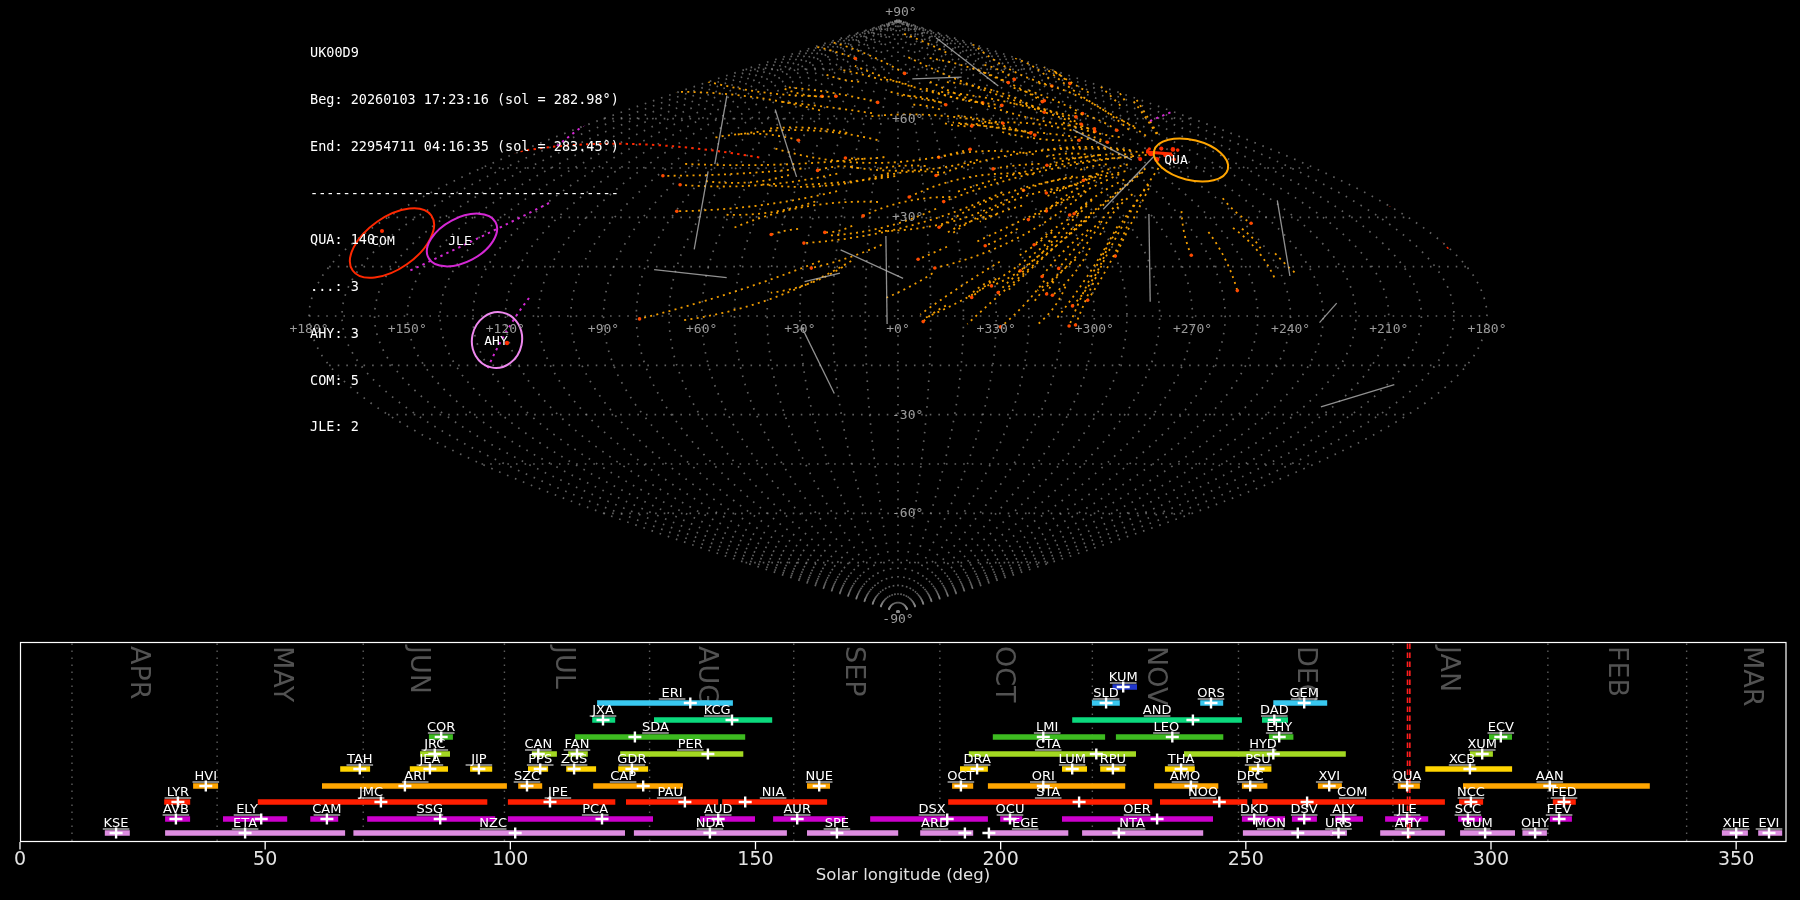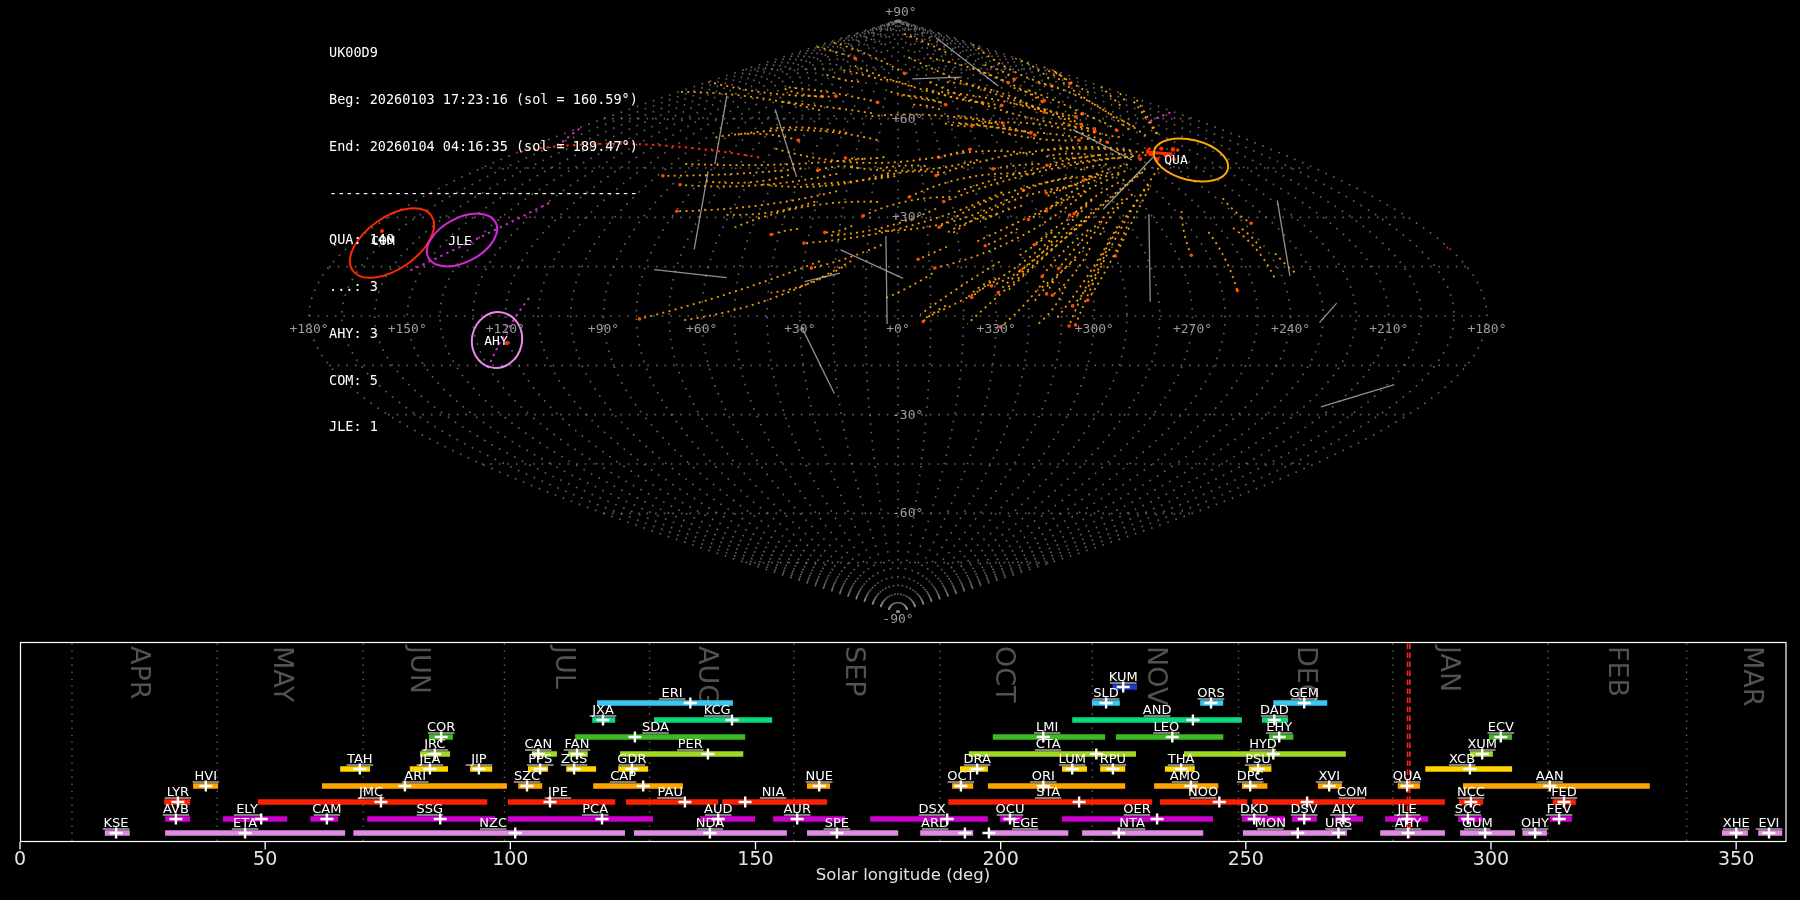--- a/index.html
+++ b/index.html
@@ -1,21 +1,21 @@
 <!DOCTYPE html>
 <html><head>
 <meta charset="utf-8">
 <style>
   html,body{margin:0;padding:0;background:#000;}
   body{width:1800px;height:900px;position:relative;overflow:hidden;
        font-family:"DejaVu Sans",sans-serif;}
   #scene{position:absolute;left:0;top:0;}
   #stats{position:absolute;left:310px;top:14px;color:#fff;
          font-family:"DejaVu Sans Mono",monospace;font-size:13.5px;
-         line-height:15.6px;white-space:pre;margin-left:19px;}
+         line-height:15.6px;white-space:pre;}
 </style>
 </head>
 <body>
 
 <svg id="scene" width="1800" height="900">
   <g id="g-map">
     <g id="g-grid">
         <path d="M898.0 612.0L928.8 602.1L959.6 592.3L990.1 582.4L1020.5 572.5L1050.4 562.7L1080.0 552.8L1109.1 542.9L1137.6 533.1L1165.4 523.2L1192.5 513.3L1218.8 503.5L1244.2 493.6L1268.6 483.7L1292.1 473.9L1314.5 464.0L1335.7 454.1L1355.7 444.3L1374.5 434.4L1391.9 424.5L1408.1 414.7L1422.8 404.8L1436.0 394.9L1447.8 385.1L1458.1 375.2L1466.9 365.3L1474.1 355.5L1479.7 345.6L1483.7 335.7L1486.2 325.9L1487.0 316.0L1486.2 306.1L1483.7 296.3L1479.7 286.4L1474.1 276.5L1466.9 266.7L1458.1 256.8L1447.8 246.9L1436.0 237.1L1422.8 227.2L1408.1 217.3L1391.9 207.5L1374.5 197.6L1355.7 187.7L1335.7 177.9L1314.5 168.0L1292.1 158.1L1268.6 148.3L1244.2 138.4L1218.8 128.5L1192.5 118.7L1165.4 108.8L1137.6 98.9L1109.1 89.1L1080.0 79.2L1050.4 69.3L1020.5 59.5L990.1 49.6L959.6 39.7L928.8 29.9L898.0 20.0" fill="none" stroke="#8a8a8a" stroke-width="1.7" stroke-dasharray="1.6 7" opacity="0.7"></path>
         <path d="M898.0 612.0L927.1 602.1L956.1 592.3L985.0 582.4L1013.6 572.5L1042.0 562.7L1069.9 552.8L1097.3 542.9L1124.2 533.1L1150.5 523.2L1176.1 513.3L1201.0 503.5L1224.9 493.6L1248.1 483.7L1270.2 473.9L1291.3 464.0L1311.4 454.1L1330.3 444.3L1348.0 434.4L1364.5 424.5L1379.7 414.7L1393.6 404.8L1406.2 394.9L1417.3 385.1L1427.0 375.2L1435.3 365.3L1442.1 355.5L1447.4 345.6L1451.2 335.7L1453.5 325.9L1454.2 316.0L1453.5 306.1L1451.2 296.3L1447.4 286.4L1442.1 276.5L1435.3 266.7L1427.0 256.8L1417.3 246.9L1406.2 237.1L1393.6 227.2L1379.7 217.3L1364.5 207.5L1348.0 197.6L1330.3 187.7L1311.4 177.9L1291.3 168.0L1270.2 158.1L1248.1 148.3L1224.9 138.4L1201.0 128.5L1176.1 118.7L1150.5 108.8L1124.2 98.9L1097.3 89.1L1069.9 79.2L1042.0 69.3L1013.6 59.5L985.0 49.6L956.1 39.7L927.1 29.9L898.0 20.0" fill="none" stroke="#8a8a8a" stroke-width="1.7" stroke-dasharray="1.6 7" opacity="0.7"></path>
         <path d="M898.0 612.0L925.4 602.1L952.7 592.3L979.9 582.4L1006.8 572.5L1033.5 562.7L1059.8 552.8L1085.6 542.9L1110.9 533.1L1135.7 523.2L1159.8 513.3L1183.1 503.5L1205.7 493.6L1227.5 483.7L1248.3 473.9L1268.2 464.0L1287.1 454.1L1304.9 444.3L1321.5 434.4L1337.1 424.5L1351.4 414.7L1364.5 404.8L1376.3 394.9L1386.7 385.1L1395.9 375.2L1403.7 365.3L1410.1 355.5L1415.1 345.6L1418.7 335.7L1420.8 325.9L1421.5 316.0L1420.8 306.1L1418.7 296.3L1415.1 286.4L1410.1 276.5L1403.7 266.7L1395.9 256.8L1386.7 246.9L1376.3 237.1L1364.5 227.2L1351.4 217.3L1337.1 207.5L1321.5 197.6L1304.9 187.7L1287.1 177.9L1268.2 168.0L1248.3 158.1L1227.5 148.3L1205.7 138.4L1183.1 128.5L1159.8 118.7L1135.7 108.8L1110.9 98.9L1085.6 89.1L1059.8 79.2L1033.5 69.3L1006.8 59.5L979.9 49.6L952.7 39.7L925.4 29.9L898.0 20.0" fill="none" stroke="#8a8a8a" stroke-width="1.7" stroke-dasharray="1.6 7" opacity="0.7"></path>
@@ -764,21 +764,21 @@
   </g>
 <defs>
       <clipPath id="mapclip">
         <path d="M898.0 612.0L867.2 602.1L836.4 592.3L805.9 582.4L775.5 572.5L745.6 562.7L716.0 552.8L686.9 542.9L658.4 533.1L630.6 523.2L603.5 513.3L577.2 503.5L551.8 493.6L527.4 483.7L503.9 473.9L481.5 464.0L460.3 454.1L440.3 444.3L421.5 434.4L404.1 424.5L387.9 414.7L373.2 404.8L360.0 394.9L348.2 385.1L337.9 375.2L329.1 365.3L321.9 355.5L316.3 345.6L312.3 335.7L309.8 325.9L309.0 316.0L309.8 306.1L312.3 296.3L316.3 286.4L321.9 276.5L329.1 266.7L337.9 256.8L348.2 246.9L360.0 237.1L373.2 227.2L387.9 217.3L404.1 207.5L421.5 197.6L440.3 187.7L460.3 177.9L481.5 168.0L503.9 158.1L527.4 148.3L551.8 138.4L577.2 128.5L603.5 118.7L630.6 108.8L658.4 98.9L686.9 89.1L716.0 79.2L745.6 69.3L775.5 59.5L805.9 49.6L836.4 39.7L867.2 29.9L898.0 20.0L898.0 20.0L928.8 29.9L959.6 39.7L990.1 49.6L1020.5 59.5L1050.4 69.3L1080.0 79.2L1109.1 89.1L1137.6 98.9L1165.4 108.8L1192.5 118.7L1218.8 128.5L1244.2 138.4L1268.6 148.3L1292.1 158.1L1314.5 168.0L1335.7 177.9L1355.7 187.7L1374.5 197.6L1391.9 207.5L1408.1 217.3L1422.8 227.2L1436.0 237.1L1447.8 246.9L1458.1 256.8L1466.9 266.7L1474.1 276.5L1479.7 286.4L1483.7 296.3L1486.2 306.1L1487.0 316.0L1486.2 325.9L1483.7 335.7L1479.7 345.6L1474.1 355.5L1466.9 365.3L1458.1 375.2L1447.8 385.1L1436.0 394.9L1422.8 404.8L1408.1 414.7L1391.9 424.5L1374.5 434.4L1355.7 444.3L1335.7 454.1L1314.5 464.0L1292.1 473.9L1268.6 483.7L1244.2 493.6L1218.8 503.5L1192.5 513.3L1165.4 523.2L1137.6 533.1L1109.1 542.9L1080.0 552.8L1050.4 562.7L1020.5 572.5L990.1 582.4L959.6 592.3L928.8 602.1L898.0 612.0Z"></path>
       </clipPath>
     </defs>
   </svg>
 
 <div id="stats">
   <div>UK00D9</div>
-  <div>Beg: 20260103 17:23:16 (sol = 160.59°)</div>
-  <div>End: 20260104 04:16:35 (sol = 189.47°)</div>
+  <div>Beg: 20260103 17:23:16 (sol = 282.98°)</div>
+  <div>End: 22954711 04:16:35 (sol = 283.45°)</div>
   <div>--------------------------------------</div>
   <div>QUA: 140</div>
   <div>...: 3</div>
   <div>AHY: 3</div>
   <div>COM: 5</div>
-  <div>JLE: 1</div>
+  <div>JLE: 2</div>
 </div>
 
 </body></html>

